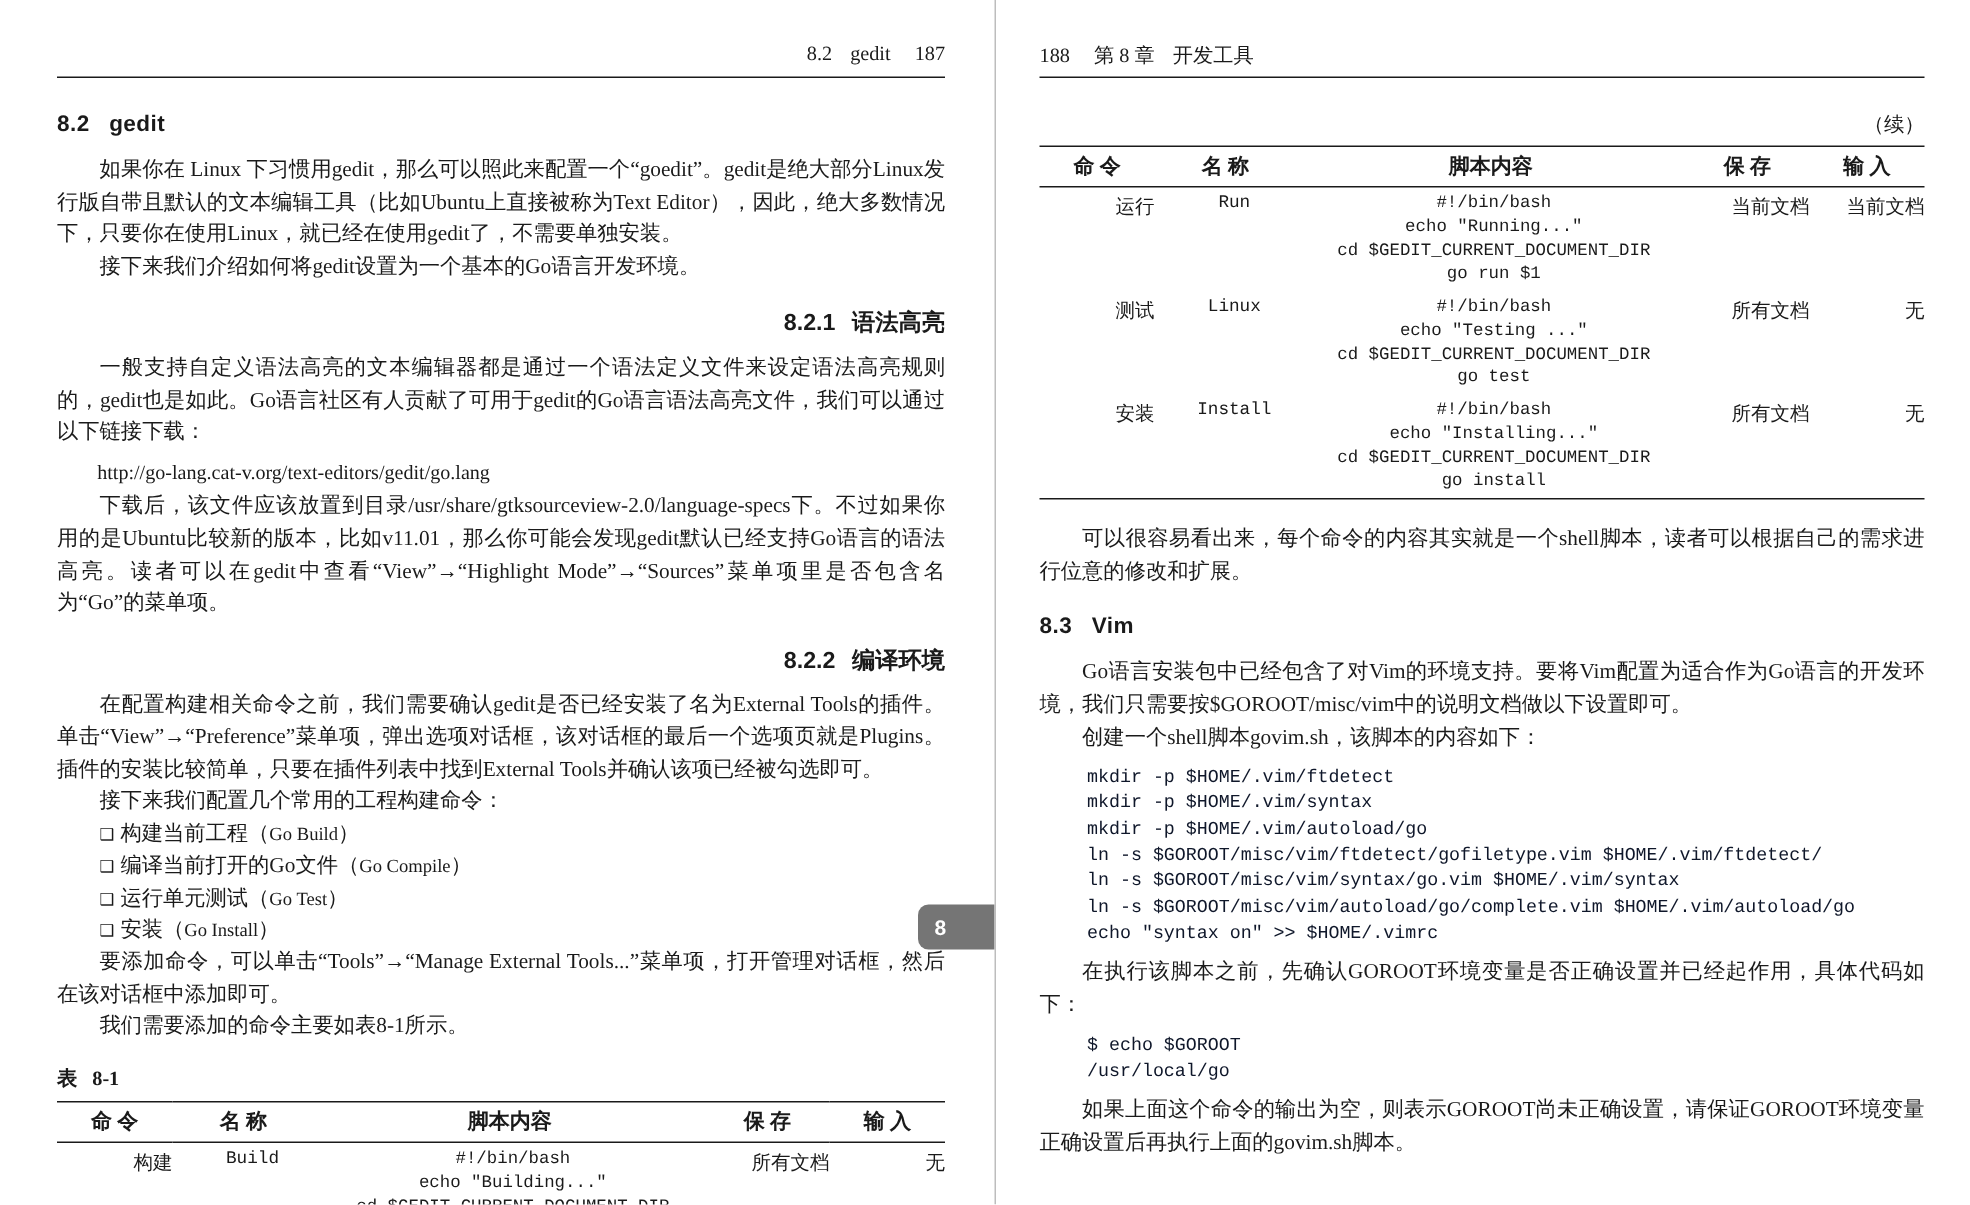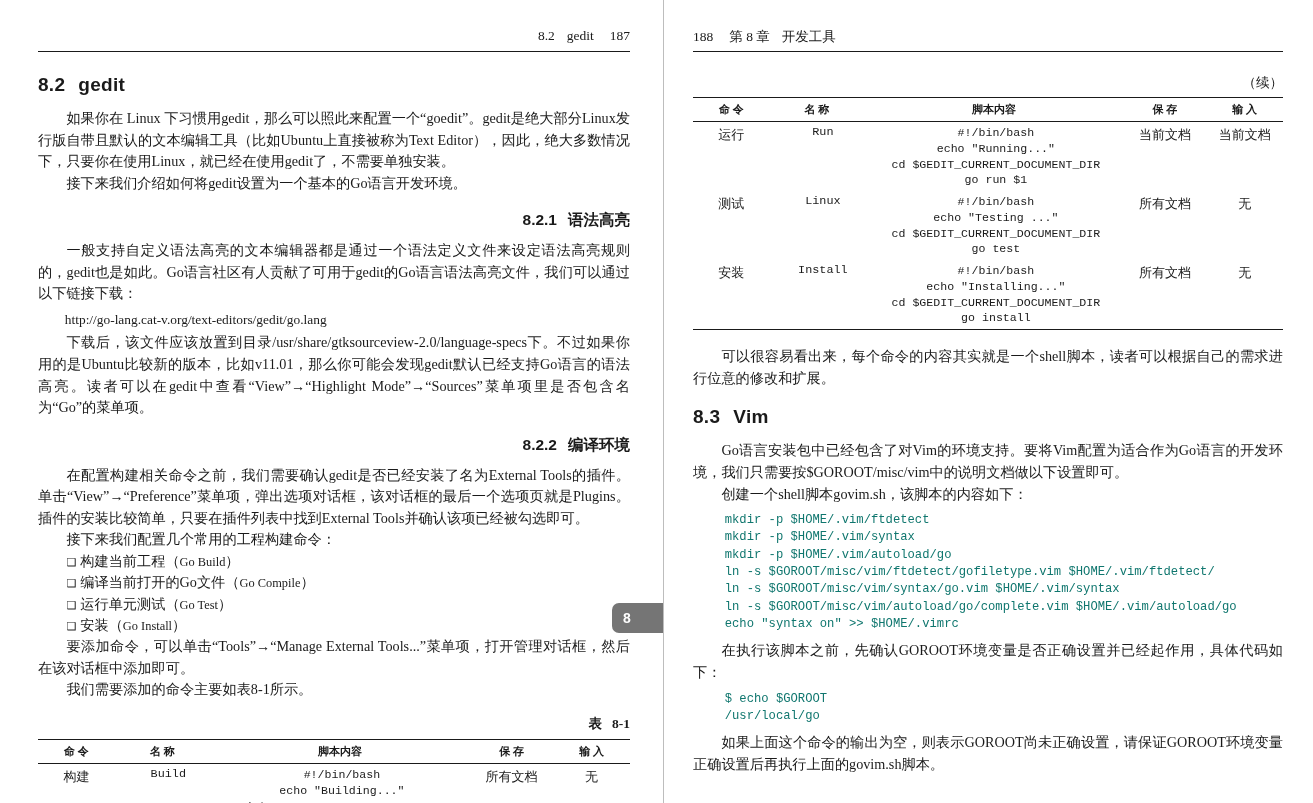--- a/index.html
+++ b/index.html
@@ -33,21 +33,21 @@
     height: 19px;
     white-space: nowrap;
   }
   .runhead.right-align { text-align: right; }
   .runhead .sp-lg { display: inline-block; width: 16px; }
   .runhead .sp-md { display: inline-block; width: 12px; }
 
   
   h2.sec {
     font-family: "Liberation Sans", sans-serif;
-    font-size: 19px; font-weight: bold;
+    font-size: 15px; font-weight: bold;
     margin: 10px 0 12px 0; padding: 0;
     letter-spacing: .3px;
   }
   h2.sec .num { margin-right: 13px; }
   h3.subsec {
     font-family: "Liberation Sans", sans-serif;
     font-size: 15.5px; font-weight: bold;
     margin: 16px 0 9px 0; padding: 0; text-align: right;
   }
   h3.subsec .num { margin-right: 11px; }
@@ -70,21 +70,21 @@
     letter-spacing: 0px;
   }
 
   pre.code {
     font-family: "Liberation Mono", "DejaVu Sans Mono", monospace;
     font-size: 12.2px;
     line-height: 1.42;
     margin: 7px 0 7px 0;
     padding-left: 2.6em;
     white-space: pre;
-    color: #0f766e;
+    color: #0f172a;
   }
 
   ul.boxlist { list-style: none; margin: 0; padding: 0; }
   ul.boxlist li {
     font-size: 14.2px; line-height: 1.5;
     padding-left: 2em;
     position: relative;
   }
   ul.boxlist li .box {
     font-size: 11px;
@@ -101,42 +101,42 @@
     color: #ffffff;
     font-family: "Liberation Sans", sans-serif;
     font-size: 14px; font-weight: bold;
     display: flex; align-items: center;
     padding-left: 11px;
     box-sizing: border-box;
   }
 
   
   .table-caption {
-    text-align: right;
+    text-align: left;
     font-size: 13.5px;
     font-weight: bold;
     margin: 14px 0 6px 0;
     font-family: "Liberation Serif", serif;
   }
   .table-caption .gap { display: inline-block; width: 10px; }
   .continued {
     text-align: right;
     font-size: 13.5px;
     margin: 22px 0 5px 0;
   }
   table.bk {
     width: 100%;
     border-collapse: collapse;
     font-size: 13px;
     border-top: 1.7px solid #1a1a1a;
     border-bottom: 1.7px solid #1a1a1a;
   }
   table.bk thead th {
     font-weight: bold;
-    font-size: 11px;
+    font-size: 14px;
     padding: 4px 0 4px 0;
     border-bottom: 0.9px solid #1a1a1a;
     text-align: center;
     white-space: nowrap;
   }
   table.bk td {
     vertical-align: top;
     padding: 3px 0 3px 0;
     text-align: center;
     font-size: 13px;
@@ -148,21 +148,21 @@
     line-height: 1.36;
     white-space: pre;
     padding-left: 4px;
   }
   table.bk td.name {
     font-family: "Liberation Mono", "DejaVu Sans Mono", monospace;
     font-size: 11.8px;
     text-align: center;
     padding-left: 12px;
   }
-  table.bk td.cmd { padding-top: 4px; }
+  table.bk td.cmd { padding-top: 4px; text-align: right; }
   .col-cmd    { width: 13%; }
   .col-name   { width: 16%; }
   .col-script { width: 44%; }
   .col-save   { width: 14%; }
   .col-input  { width: 13%; }
 </style>
 </head>
 <body>
 
 <div class="spread">

